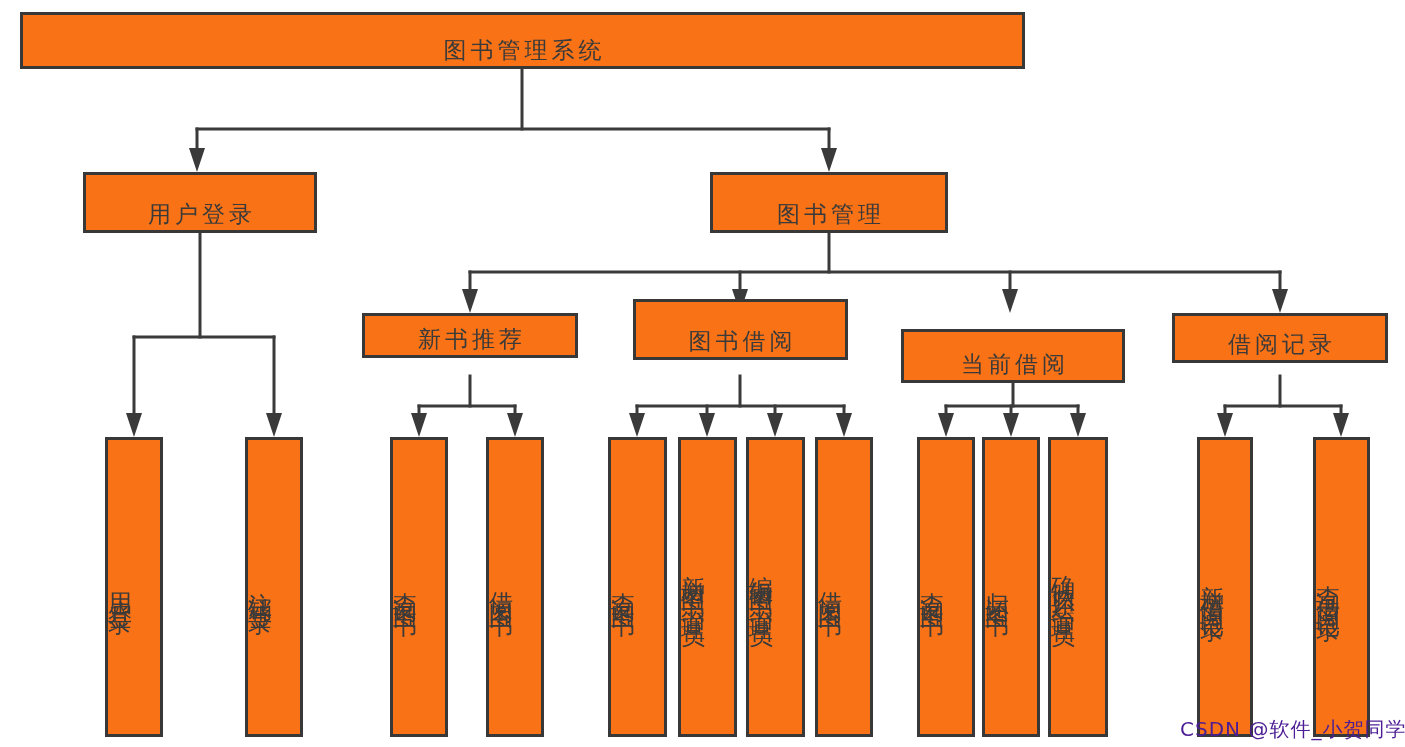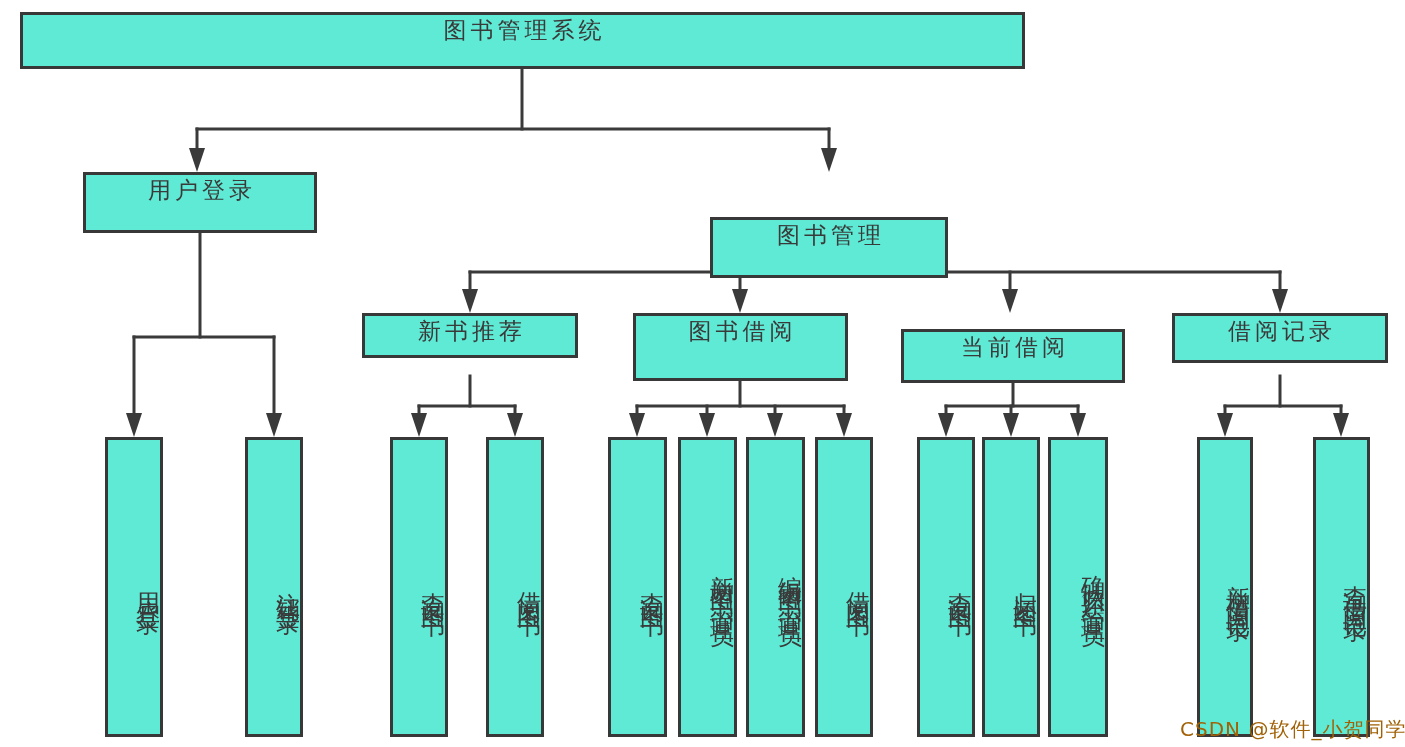--- a/index.html
+++ b/index.html
@@ -9,40 +9,40 @@
     height: 747px;
     background: #ffffff;
     font-family: "DejaVu Sans", sans-serif;
     overflow: hidden;
   }
   svg.wires { position: absolute; left: 0; top: 0; z-index: 1; }
   .node {
     position: absolute;
     box-sizing: border-box;
     border: 3px solid #383838;
-    background: #5eead4;
+    background: #f97316;
     display: flex;
-    align-items: flex-start;
+    align-items: flex-end;
     justify-content: center;
     color: #3a3a3a;
     z-index: 2;
   }
   .h-node { font-size: 23px; letter-spacing: 4px; white-space: nowrap; }
   .h-node span { transform: translateX(2px); }
   .v-node {
     writing-mode: vertical-rl;
     font-size: 24px;
     letter-spacing: 7px;
     line-height: 1;
   }
   .root-node   { left: 20px;  top: 12px;  width: 1005px; height: 57px; }
   .n-userlogin { left: 83px;  top: 172px; width: 234px;  height: 61px; }
-  .n-bookmgmt  { left: 710px; top: 172px; width: 238px;  height: 61px; margin-top: 45px; }
+  .n-bookmgmt  { left: 710px; top: 172px; width: 238px;  height: 61px; }
   .n-newbooks  { left: 362px; top: 313px; width: 216px;  height: 45px; }
-  .n-bookborrow{ left: 633px; top: 313px; width: 215px;  height: 68px; }
+  .n-bookborrow{ left: 633px; top: 299px; width: 215px;  height: 61px; }
   .n-curborrow { left: 901px; top: 329px; width: 224px;  height: 54px; }
   .n-records   { left: 1172px;top: 313px; width: 216px;  height: 50px; }
   .leaf { top: 437px; height: 300px; width: 58px; }
   .lf1  { left: 105px; }
   .lf2  { left: 245px; }
   .lf3  { left: 390px; }
   .lf4  { left: 486px; }
   .lf5  { left: 608px; width: 59px; }
   .lf6  { left: 678px; width: 59px; }
   .lf7  { left: 746px; width: 59px; }
@@ -51,21 +51,21 @@
   .lf10 { left: 982px; }
   .lf11 { left: 1048px; width: 60px; }
   .lf12 { left: 1197px; width: 56px; }
   .lf13 { left: 1313px; width: 57px; }
   .watermark {
     position: absolute;
     left: 1180px;
     top: 716px;
     font-size: 20px;
     letter-spacing: 1px;
-    color: #a16207;
+    color: #4c1d95;
     z-index: 5;
     white-space: nowrap;
   }
 </style>
 </head>
 <body>
 
 <div class="canvas">
 
   <svg class="wires" width="1405" height="747" viewBox="0 0 1405 747">

